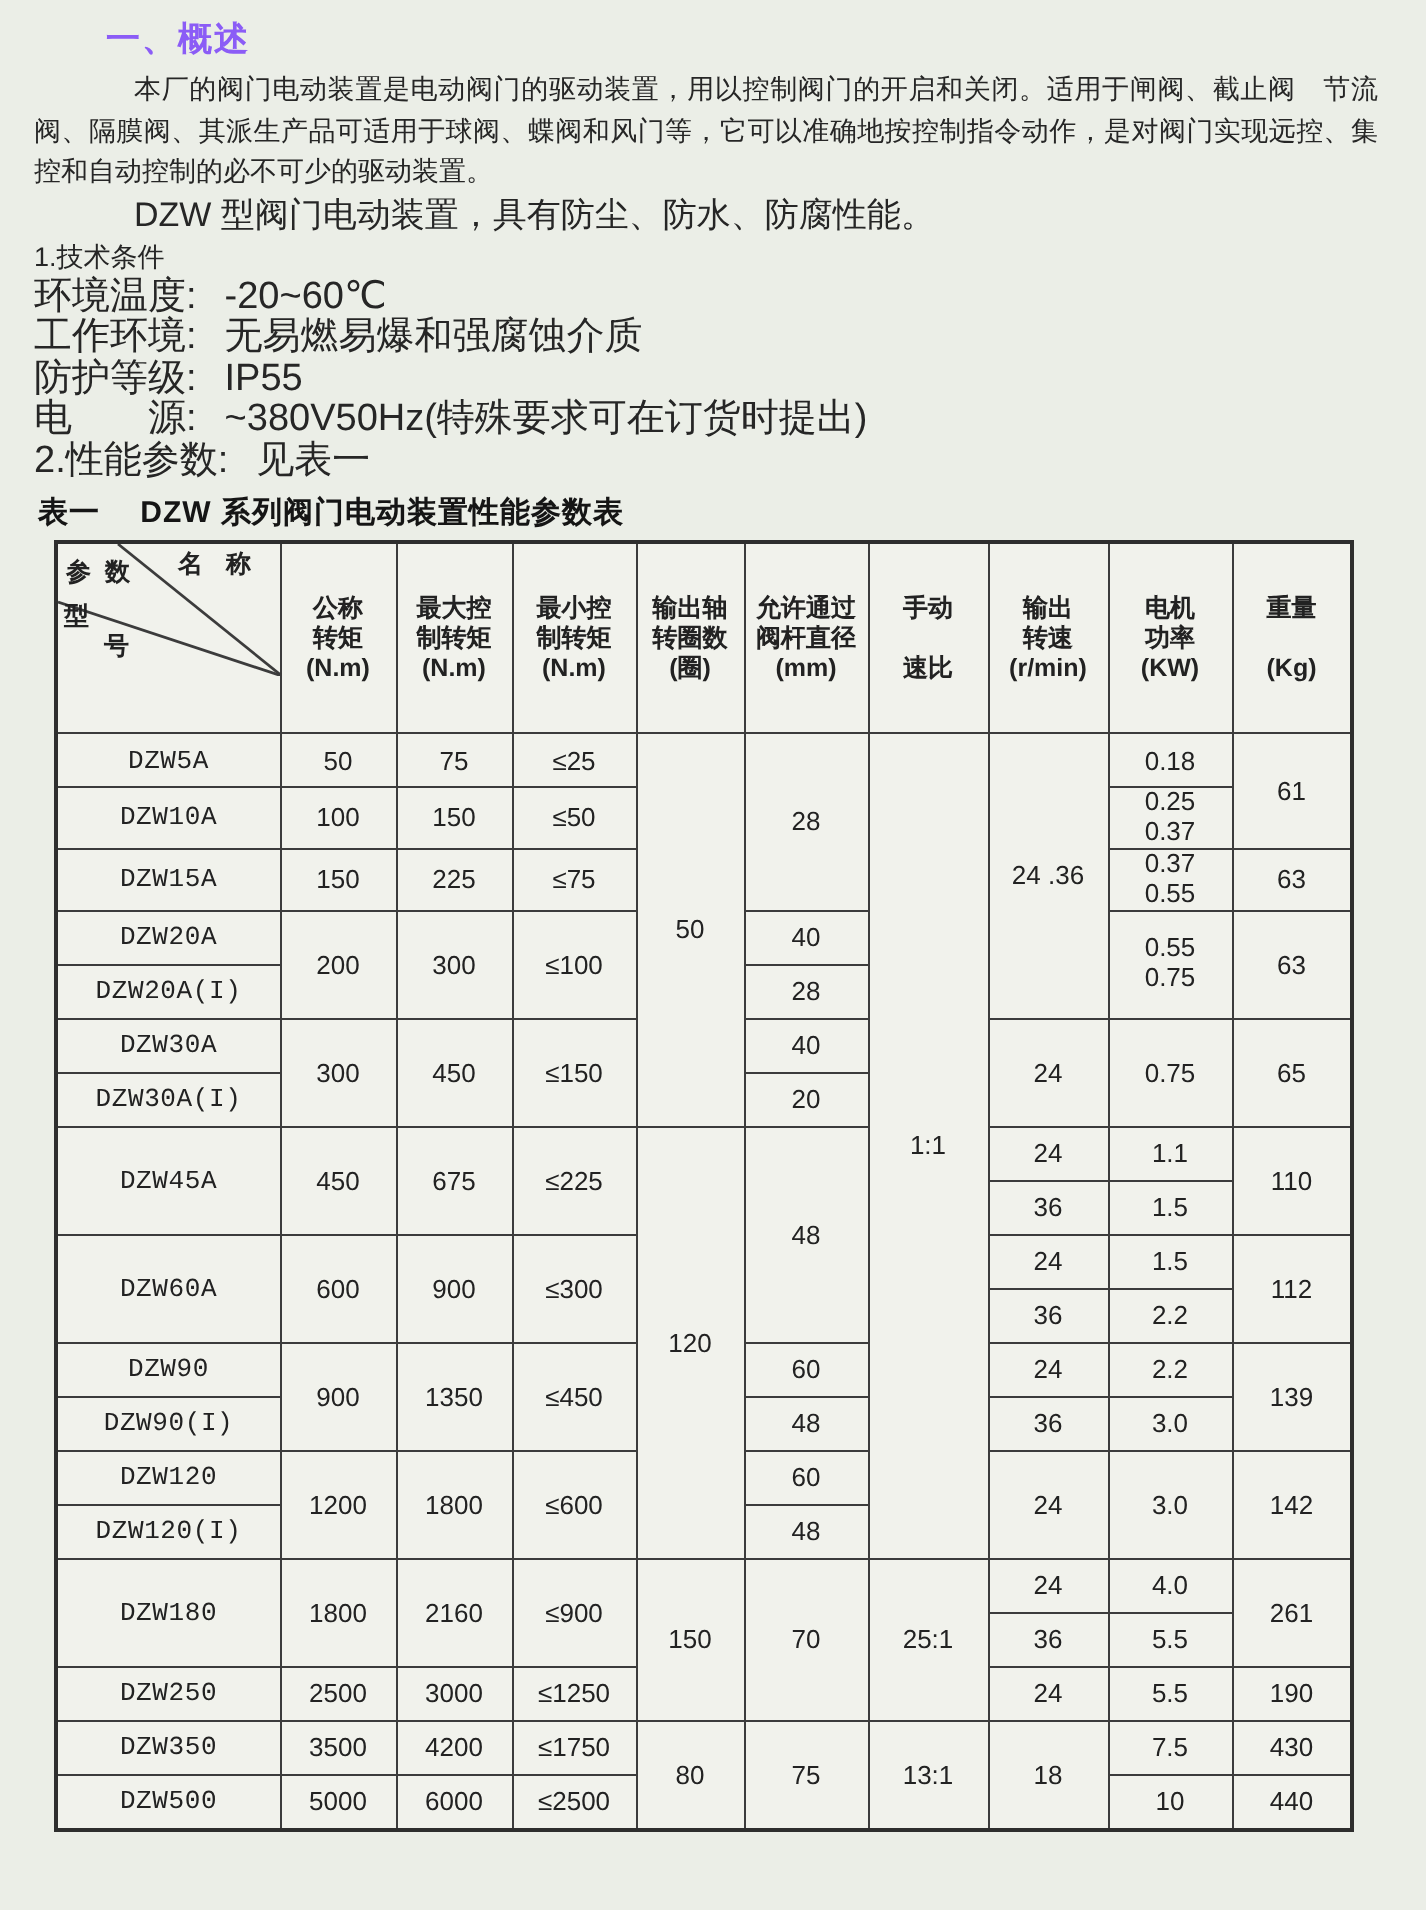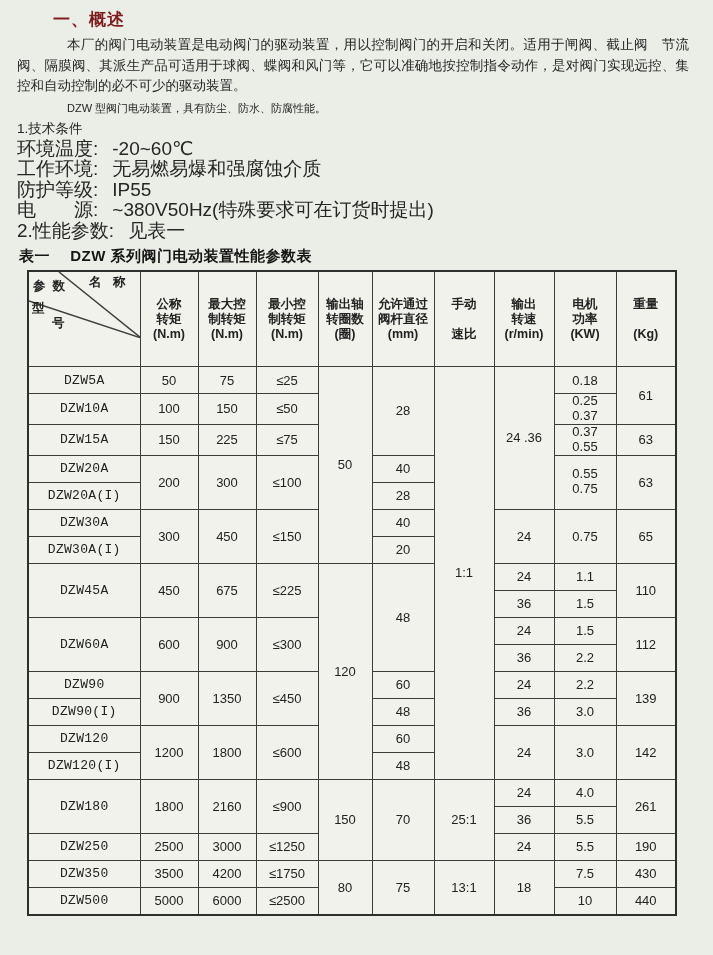--- a/index.html
+++ b/index.html
@@ -8,33 +8,33 @@
     width:713px;height:955px;
     background:linear-gradient(180deg,#f2f3ee 0%,#ecoee7 0%,#eef0e9 35%,#e8ebe3 70%,#e5e8e0 100%);
     background-color:#ebeee7;
     font-family:"Liberation Sans","DejaVu Sans",sans-serif;
     color:#262626;
     overflow:hidden;
     box-sizing:border-box;
     padding:6px 20px 0 17px;
   }
   .h1{
-    font-size:17px;font-weight:bold;color:#7f1d1d;
+    font-size:17px;font-weight:bold;color:#8b5cf6;
     margin:2px 0 4px 36px;letter-spacing:1px;
   }
   .h2{
     font-size:16px;font-weight:bold;color:#1c1c1c;
     margin:5px 0 3px 0;letter-spacing:1px;
   }
   .para{
     font-size:13.5px;line-height:20.5px;margin:0;
     text-indent:50px;text-align:justify;width:672px;
   }
   .para2{
-    font-size:11px;line-height:20px;margin:1px 0 0 0;
+    font-size:17px;line-height:20px;margin:1px 0 0 0;
     text-indent:50px;
   }
   .sub{font-size:13.5px;line-height:19px;margin:1px 0;}
   .cond{font-size:19px;line-height:20.5px;}
   .clabel{display:inline-block;margin-right:14px;}
   .tbl-title{
     font-size:15px;font-weight:bold;color:#151515;
     margin:6px 0 4px 2px;letter-spacing:0.5px;
   }
   table.spec{

